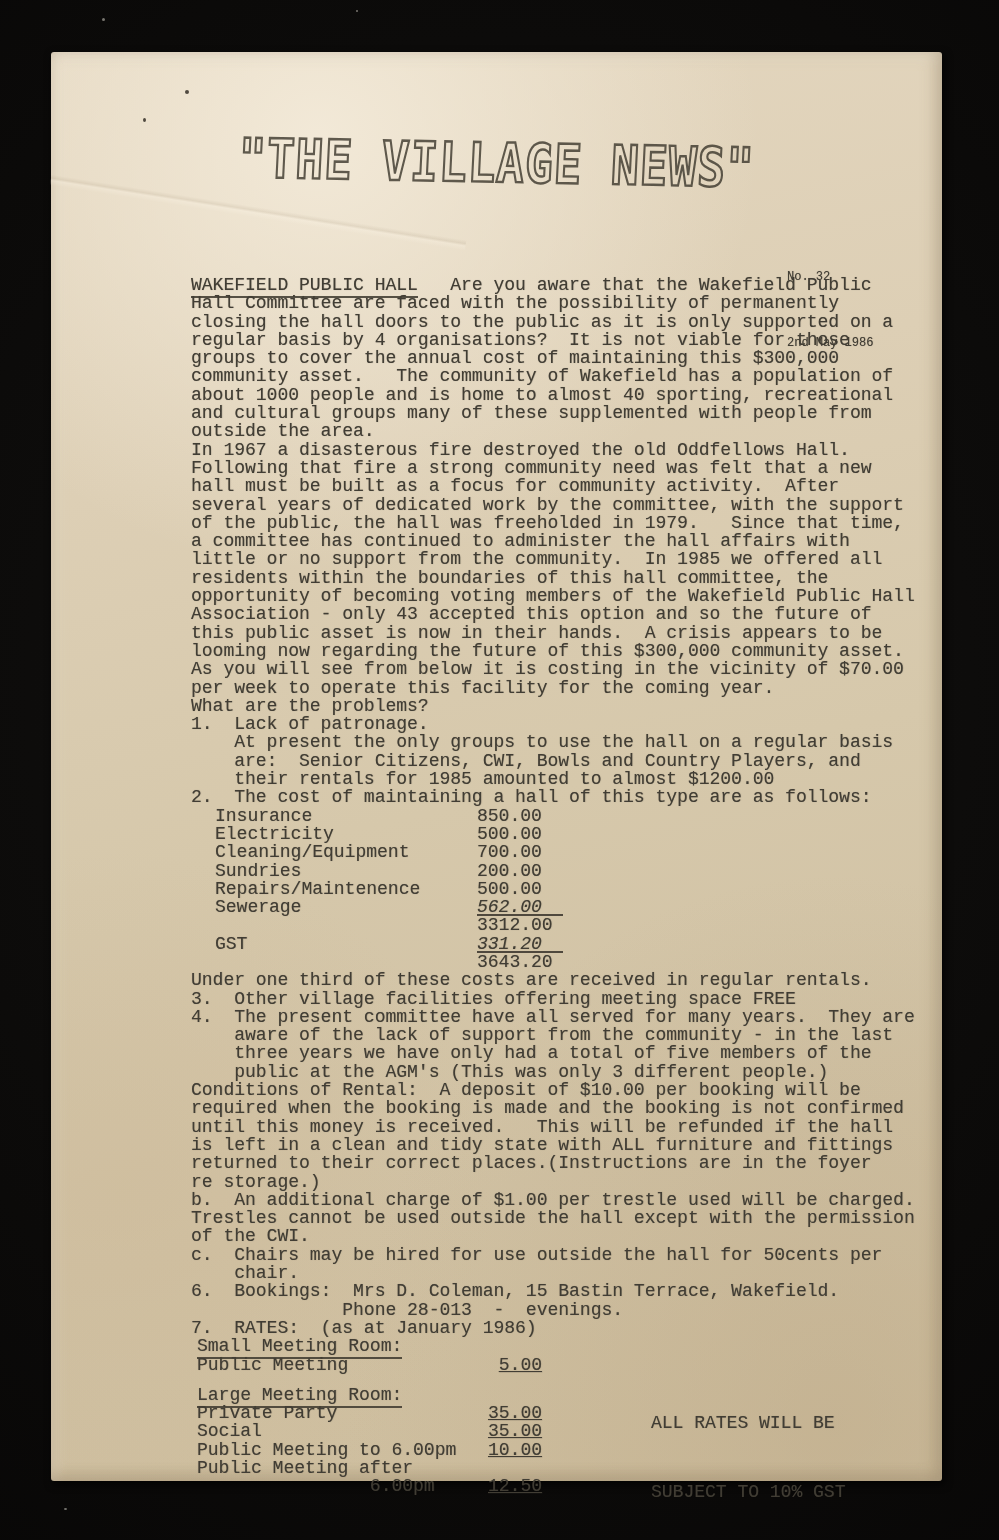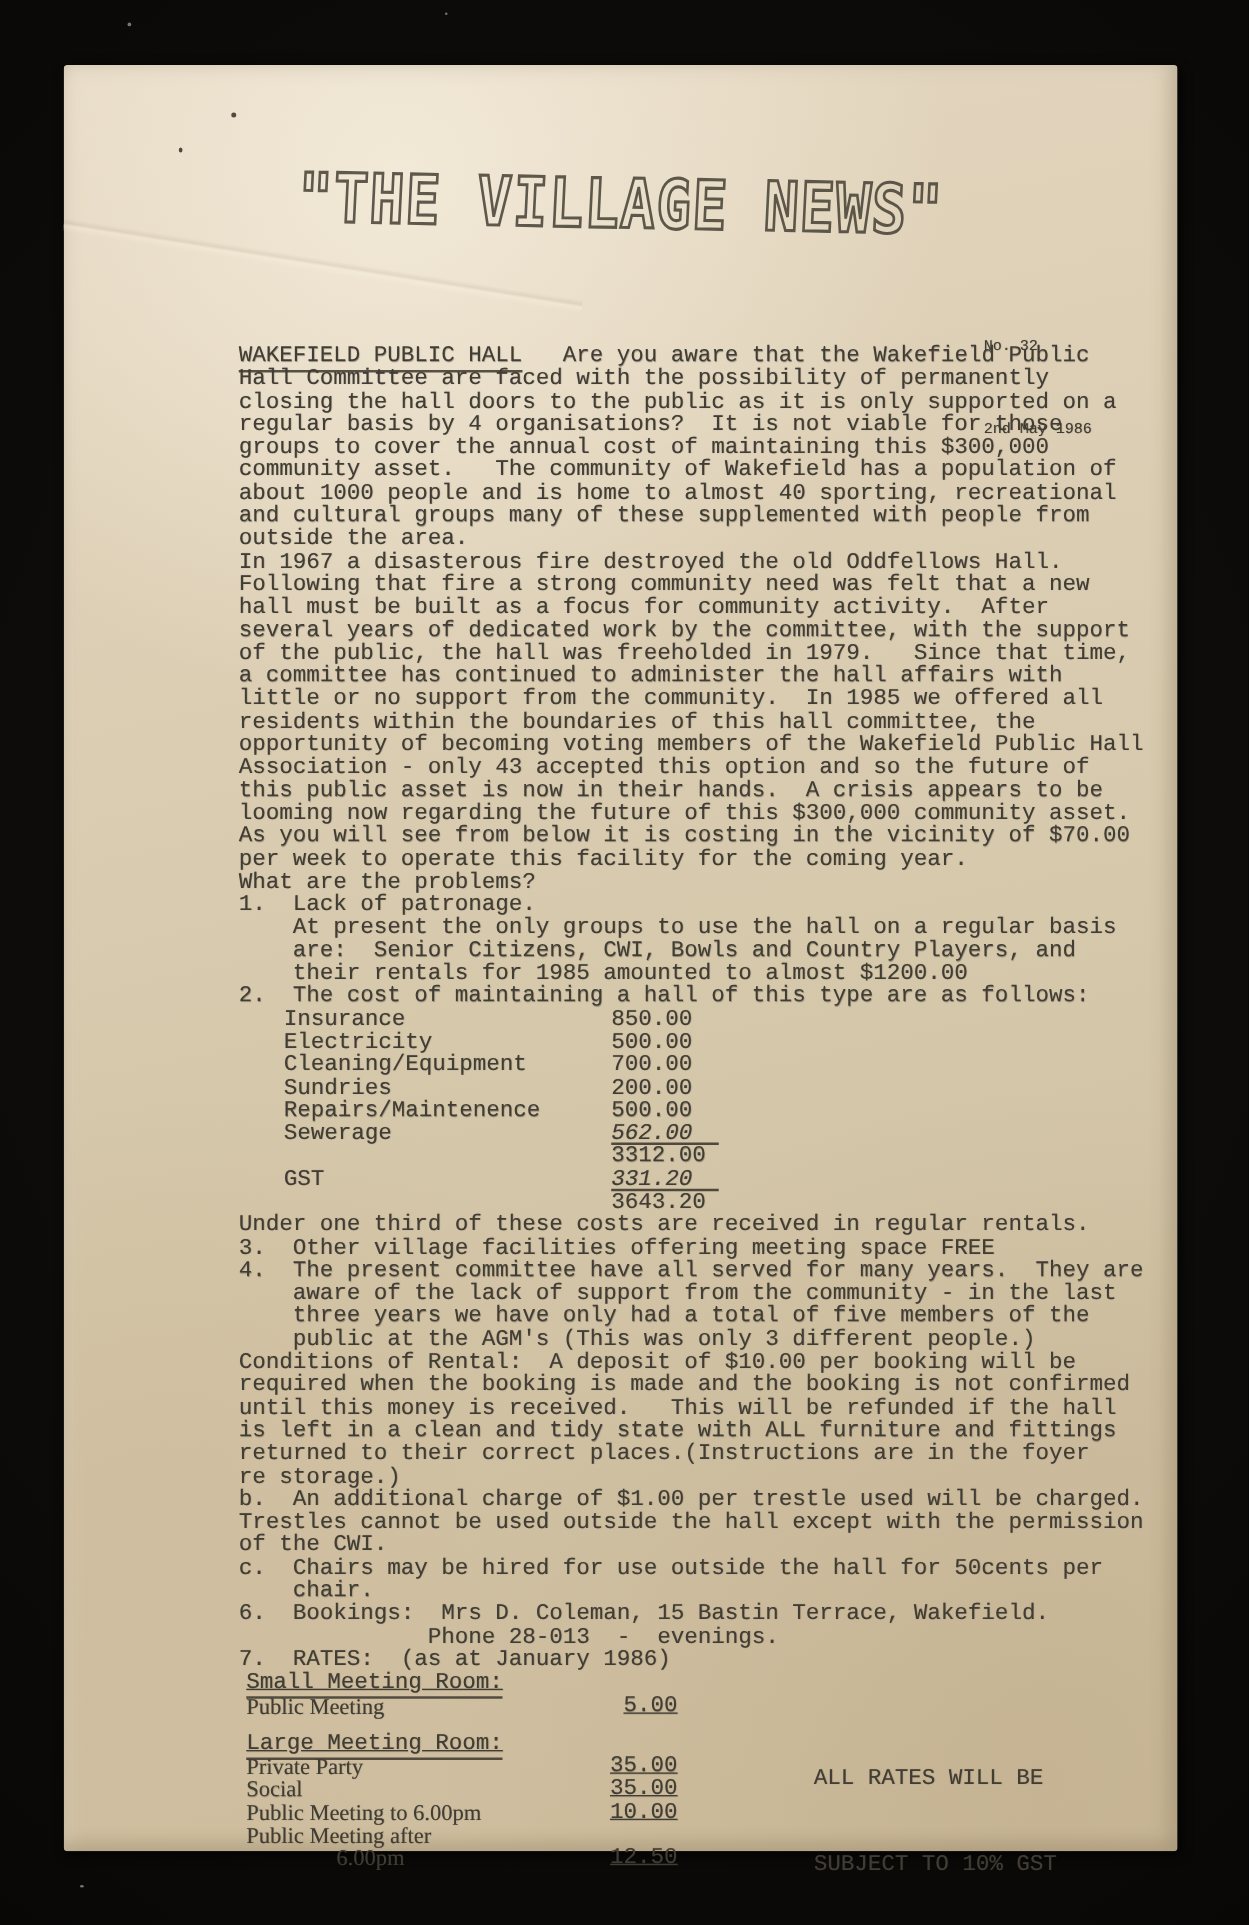--- a/index.html
+++ b/index.html
@@ -52,31 +52,31 @@
     font-size:12px;line-height:22px;white-space:pre;
   }
 
   .body{
     position:absolute;left:140px;top:224px;width:790px;
     font-size:18px;line-height:18.3px;
   }
   .block{white-space:pre;}
   .heading-u{border-bottom:2.4px solid rgba(60,55,45,.85);padding-bottom:1px;}
 
-  .costs{margin-left:36px;}
+  .costs{margin-left:24px;}
   .cost-row{display:flex;height:18.3px;}
   .cost-label{width:262px;white-space:pre;}
   .cost-value{width:86px;white-space:pre;}
   .cost-value.vu{border-bottom:2.6px solid rgba(60,55,45,.88);font-style:italic;}
 
   .rates{margin-left:6px;margin-top:0;}
-  .rates-heading{height:18.3px;text-decoration:underline;}
+  .rates-heading{height:18.3px;}
   .rates-heading span{border-bottom:2.4px solid rgba(60,55,45,.85);padding-bottom:1px;}
   .rate-row{display:flex;height:18.3px;}
-  .rate-label{width:280px;white-space:pre;font-family:Liberation Serif, serif;}
+  .rate-label{width:280px;white-space:pre;}
   .rate-value{width:65px;text-align:right;white-space:pre;text-decoration:underline;}
   .rates-gap{height:12px;}
 
   .gst-note{
     position:absolute;left:600px;top:1314px;
     font-size:18px;line-height:23px;white-space:pre;
   }
 </style>
 </head>
 <body>

